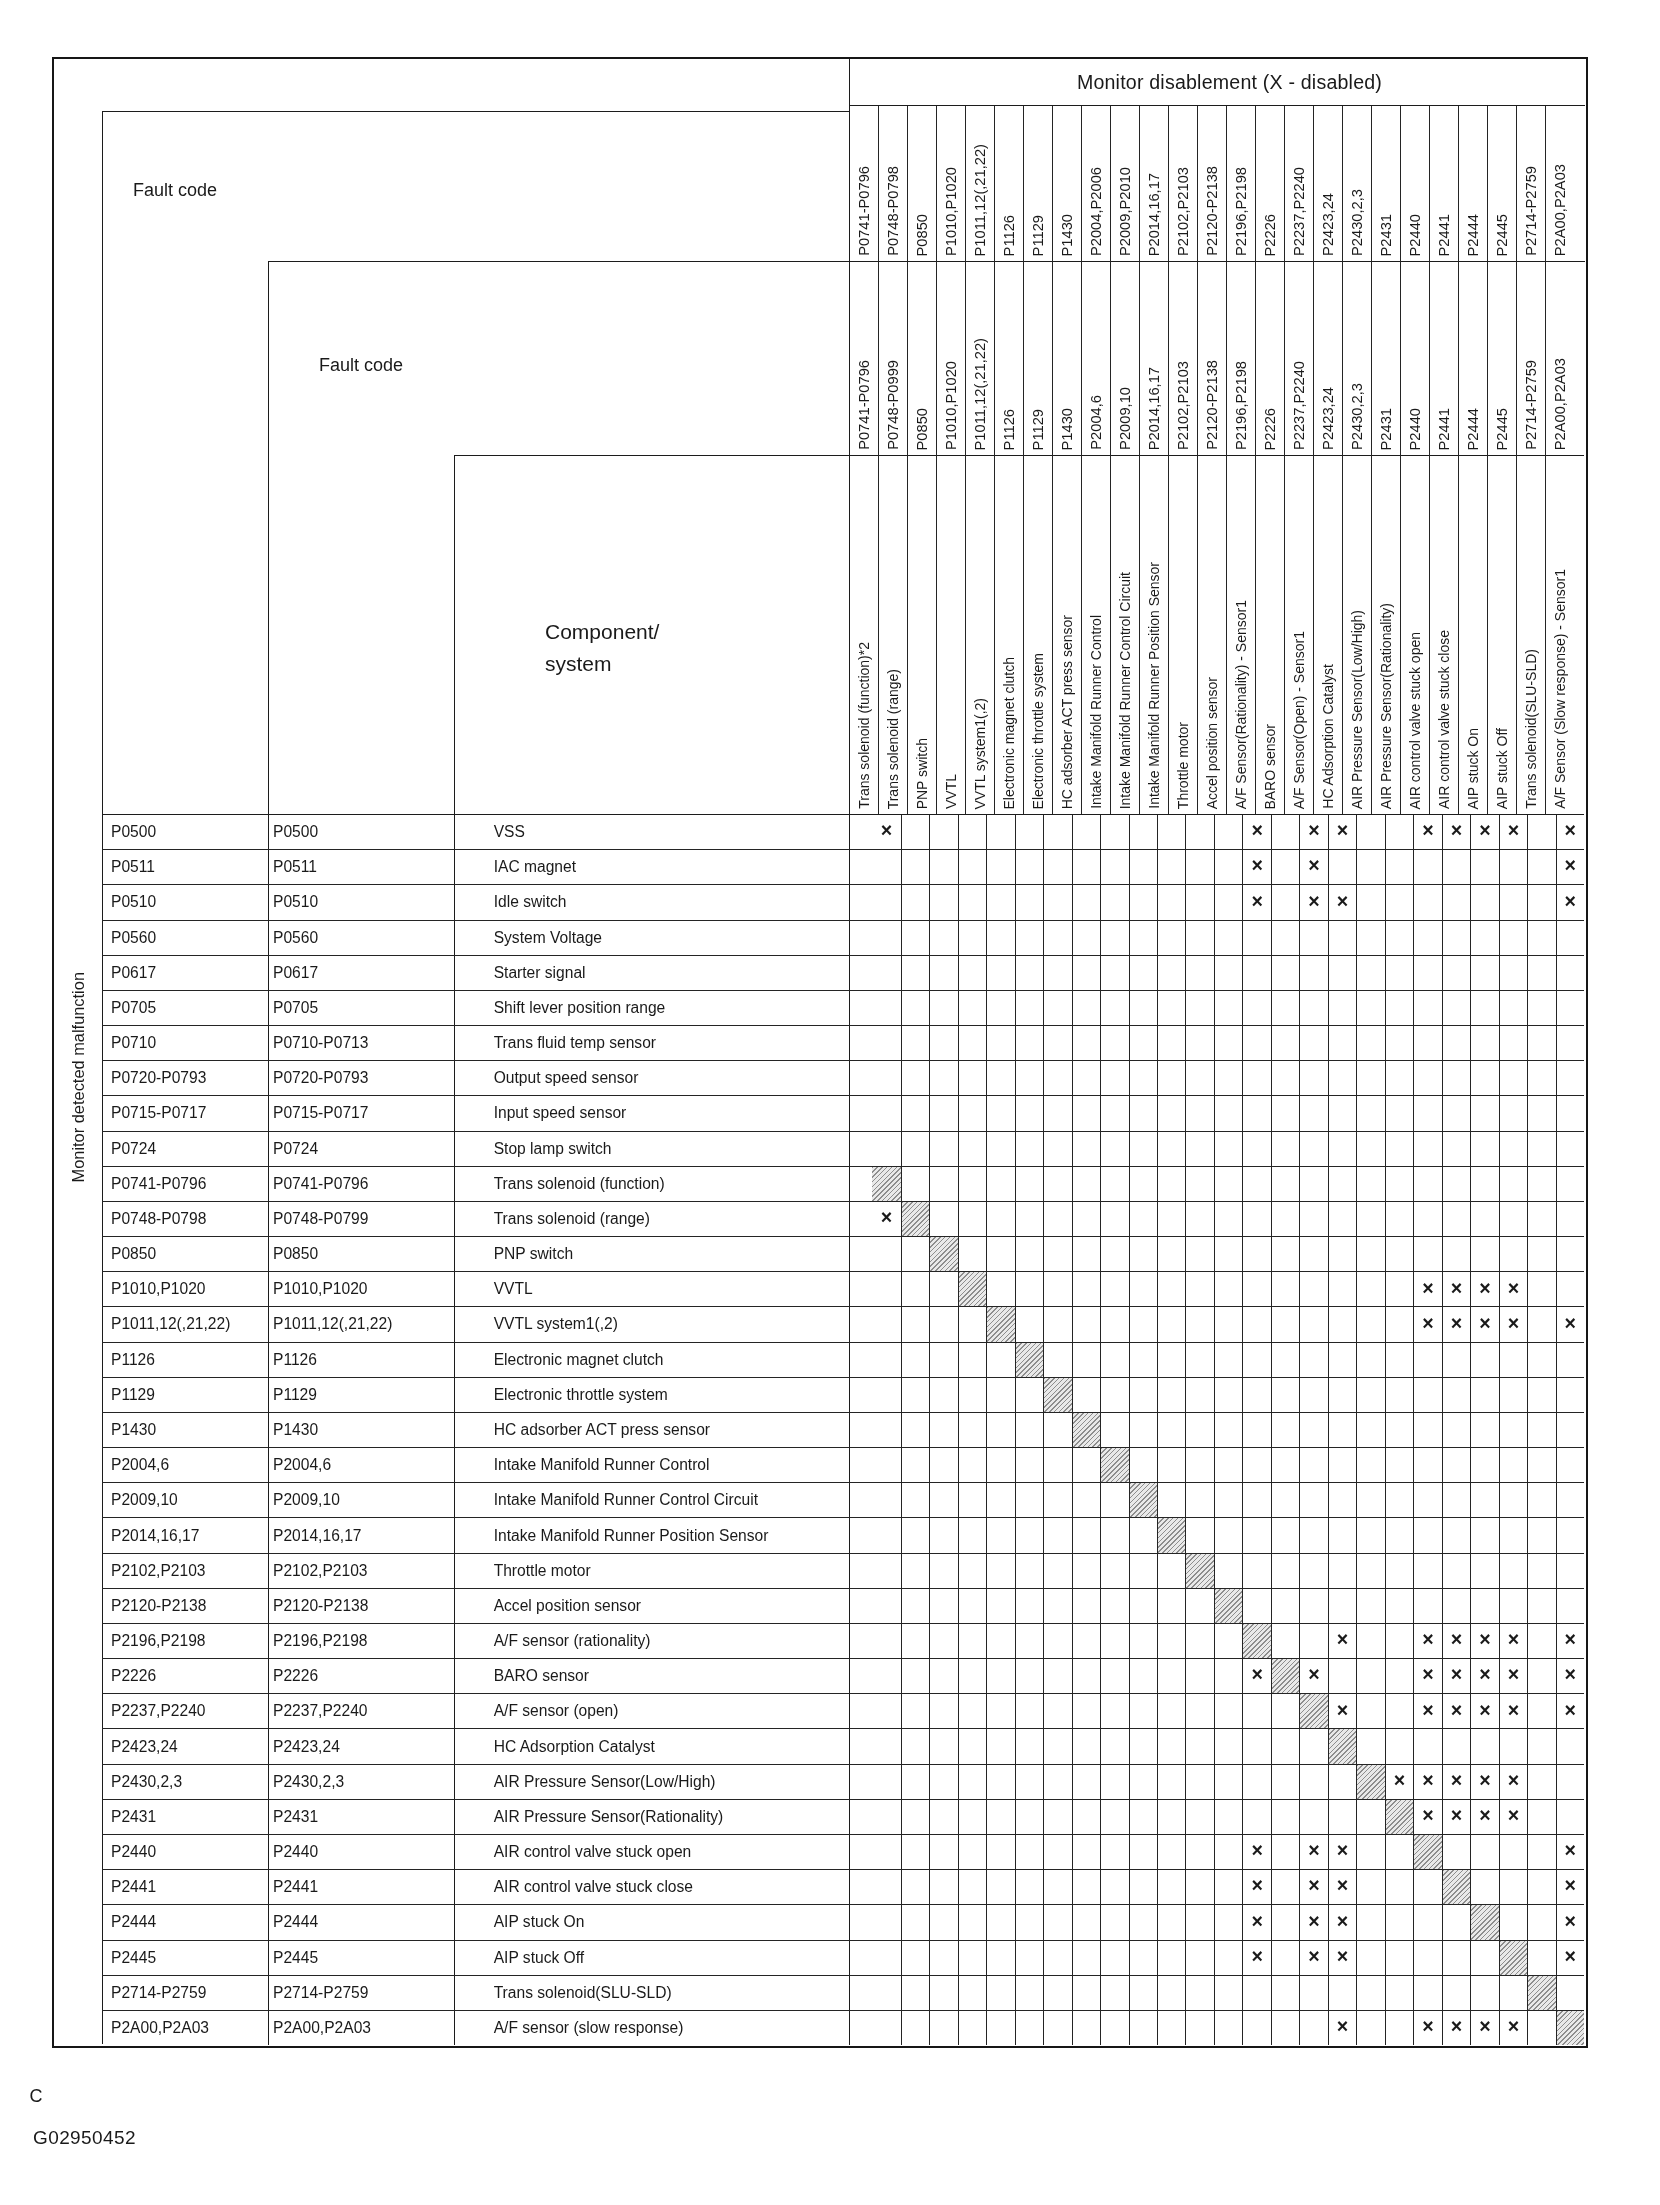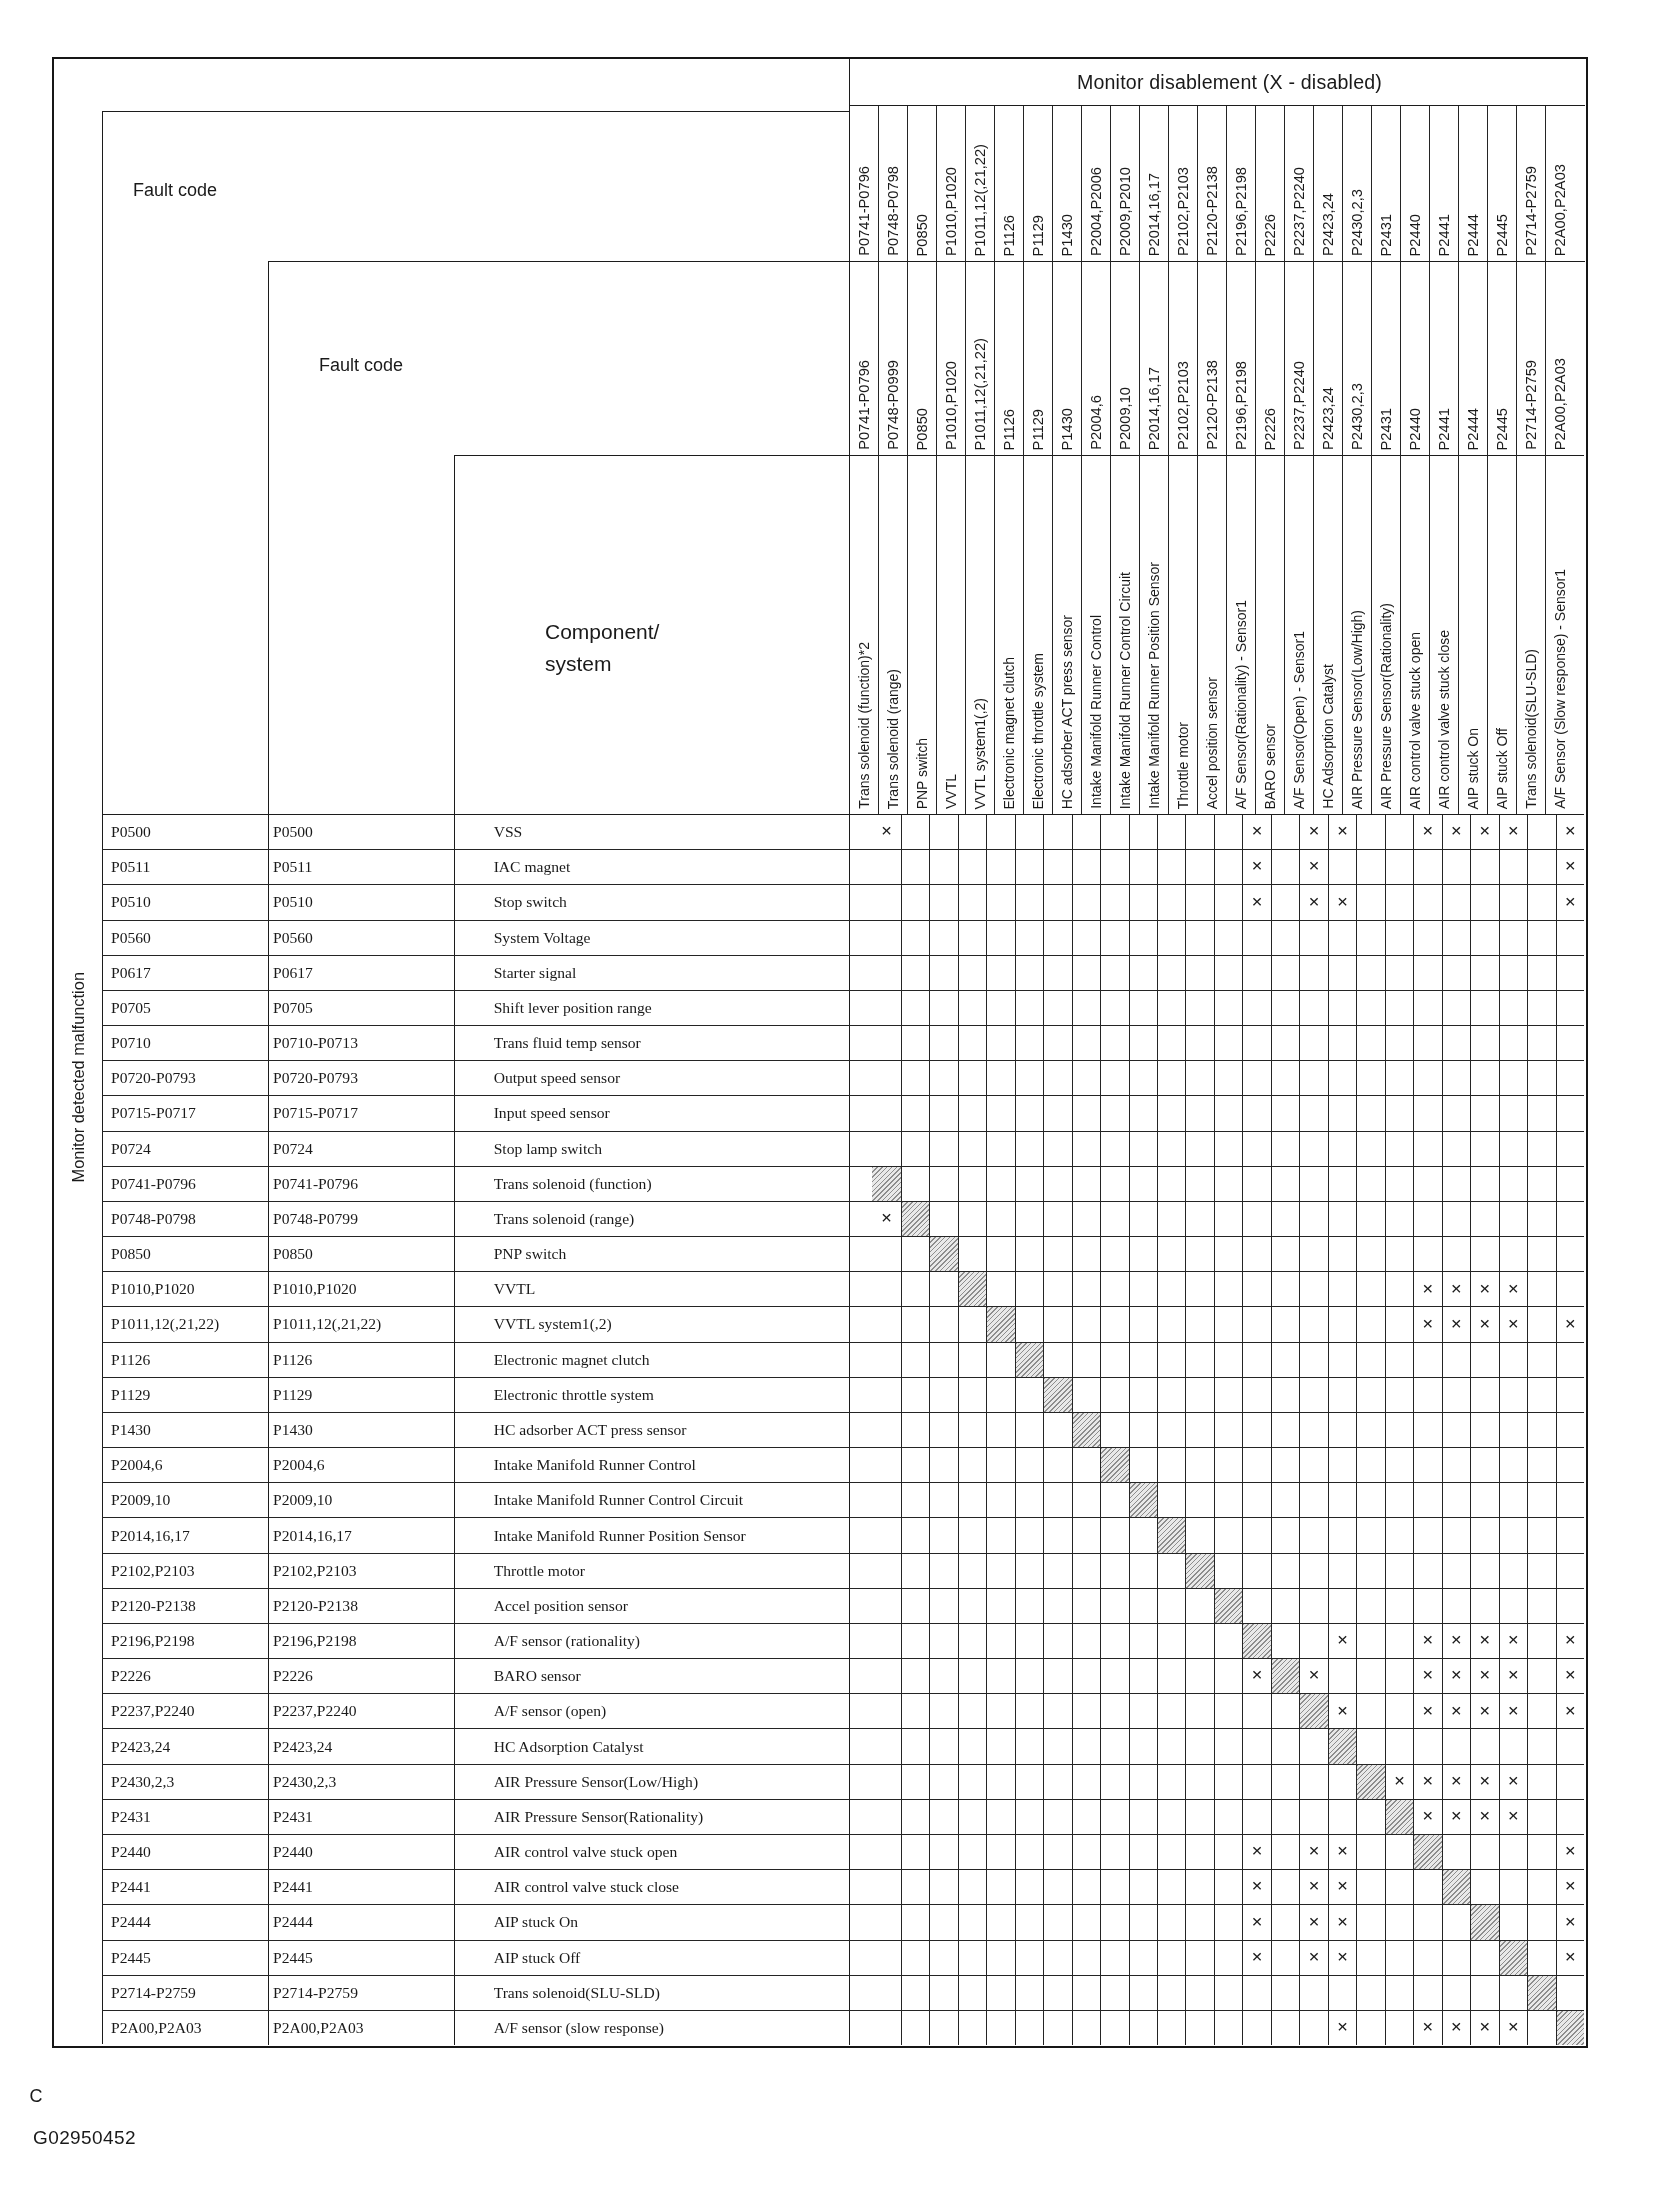--- a/index.html
+++ b/index.html
@@ -55,21 +55,21 @@
     position:absolute; bottom:4.9px; left:50%;
     transform:translateX(-50%) rotate(180deg);
     writing-mode:vertical-rl; white-space:nowrap; line-height:1;
   }
   .bcell-code .vtext { font-size:14.7px; }
   .bcell-comp .vtext { font-size:14px; }
 
   
   .rows { position:absolute; left:48px; top:755px; width:1482px; height:1231px;
           border-top:1.6px solid #1c1c1c; display:flex; flex-direction:column; }
-  .mrow { flex:1 1 0; display:flex; border-bottom:1.2px solid #242424;font-family:Liberation Serif, serif; }
+  .mrow { flex:1 1 0; display:flex; border-bottom:1.2px solid #242424; }
   .mrow:last-child { border-bottom:none; }
   .c1,.c2,.c3 { display:flex; align-items:center; padding-left:9px; font-size:15.6px; white-space:nowrap; overflow:hidden; }
   .c1 { width:165px; }
   .c2 { width:187px; }
   .c3 { width:395px;margin-left:37px; }
   .mc { width:29px; border-left:1.2px solid #242424;
         display:flex; align-items:center; justify-content:center; }
   .mc.first { border-left:none; }
   .mc .xm { font-size:19.6px; font-weight:700; line-height:1; transform:translateY(-0.8px); }
   .mc.shade {
@@ -420,21 +420,21 @@
           <div class="mc"></div>
           <div class="mc"></div>
           <div class="mc"></div>
           <div class="mc">
             <span class="xm">×</span>
           </div>
         </div>
         <div class="mrow">
           <div class="c1">P0510</div>
           <div class="c2">P0510</div>
-          <div class="c3">Stop switch</div>
+          <div class="c3">Idle switch</div>
           <div class="mc first"></div>
           <div class="mc"></div>
           <div class="mc"></div>
           <div class="mc"></div>
           <div class="mc"></div>
           <div class="mc"></div>
           <div class="mc"></div>
           <div class="mc"></div>
           <div class="mc"></div>
           <div class="mc"></div>

